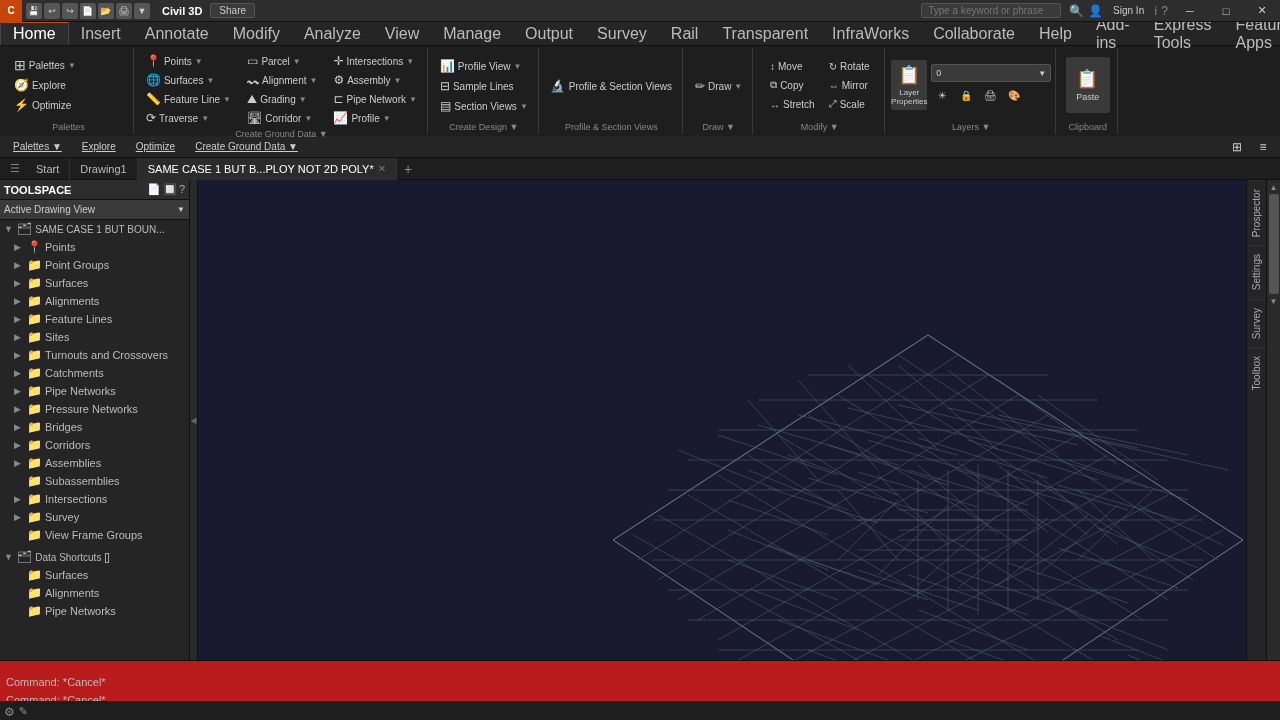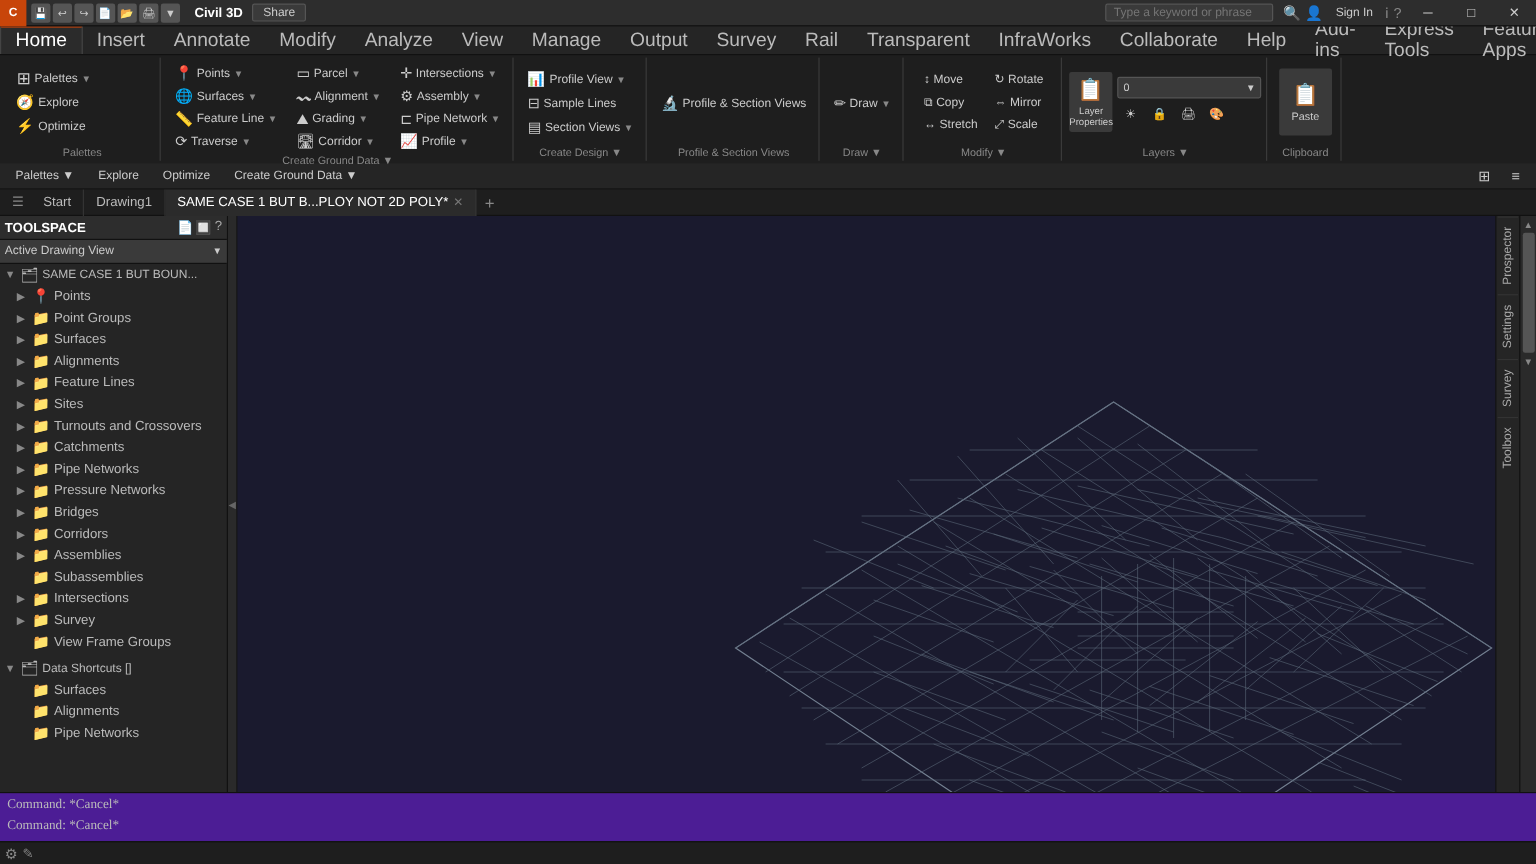--- a/index.html
+++ b/index.html
@@ -29,21 +29,21 @@
     .ribbon-group-label { font-size: 9px; color: #888; text-align: center; margin-top: auto; padding-top: 2px; }
     .ribbon-group-content { display: flex; flex-direction: row; gap: 2px; flex: 1; align-items: center; justify-content: center; }
     .ribbon-btn-large { display: flex; flex-direction: column; align-items: center; justify-content: center; width: 44px; height: 56px; background: #3a3a3a; border-radius: 2px; cursor: pointer; font-size: 9px; color: #ccc; text-align: center; gap: 2px; }
     .ribbon-btn-icon { font-size: 18px; }
     .ribbon-btn-small { display: flex; align-items: center; gap: 3px; padding: 2px 6px; background: transparent; border-radius: 2px; cursor: pointer; font-size: 10px; color: #ccc; height: 18px; white-space: nowrap; }
     .ribbon-col { display: flex; flex-direction: column; gap: 1px; }
     .dropdown-arrow { font-size: 8px; color: #888; }
 
     
     #below-ribbon { display: flex; align-items: center; height: 22px; background: #252525; border-bottom: 1px solid #111; padding: 0 6px; gap: 6px; }
-    .palette-btn { font-size: 10px; color: #ccc; cursor: pointer; padding: 1px 6px; border: 1px solid transparent; }
+    .palette-btn { font-size: 10px; color: #ccc; cursor: pointer; padding: 1px 6px; border: 1px solid transparent; text-decoration: underline; }
 
     
     #doc-tabs { display: flex; align-items: center; height: 22px; background: #1e1e1e; border-bottom: 1px solid #111; padding-left: 4px; gap: 0; }
     #doc-tabs .hamburger { width: 22px; height: 22px; display: flex; align-items: center; justify-content: center; color: #888; cursor: pointer; }
     .doc-tab { display: flex; align-items: center; gap: 4px; padding: 2px 10px; font-size: 11px; color: #bbb; cursor: pointer; border-right: 1px solid #333; height: 22px; }
     .doc-tab.active { background: #2b2b2b; color: #fff; }
     .doc-tab .close-x { font-size: 10px; color: #777; cursor: pointer; }
     .doc-tab-add { width: 22px; height: 22px; display: flex; align-items: center; justify-content: center; color: #888; cursor: pointer; font-size: 14px; }
 
     
@@ -73,21 +73,21 @@
     .right-tab { writing-mode: vertical-rl; transform: rotate(180deg); padding: 8px 3px; font-size: 10px; color: #aaa; cursor: pointer; border-bottom: 1px solid #333; white-space: nowrap; }
 
     
     #navcube { position: absolute; top: 10px; right: 30px; width: 70px; height: 90px; }
 
     
     #mesh-svg { position: absolute; top: 0; left: 0; width: 100%; height: 100%; }
 
     
     #command-area { background: #1a1a1a; border-top: 1px solid #111; }
-    #command-output { height: 40px; background: #4c1d95; padding: 0 6px; overflow-y: auto; font-family: Liberation Serif, serif; }
+    #command-output { height: 40px; background: #b91c1c; padding: 12px 6px; overflow-y: auto; }
     #command-output div { font-size: 11px; color: #bbb; line-height: 18px; }
     #command-input-row { display: flex; align-items: center; height: 20px; background: #1e1e1e; border-top: 1px solid #111; padding: 0 4px; gap: 4px; }
     #command-input { flex: 1; background: transparent; border: none; color: #ccc; font-size: 11px; outline: none; }
 
     
     ::-webkit-scrollbar { width: 6px; }
     ::-webkit-scrollbar-track { background: #1a1a1a; }
     ::-webkit-scrollbar-thumb { background: #444; border-radius: 3px; }
     .layer-box { width: 120px; height: 18px; background: #3a3a3a; border: 1px solid #555; border-radius: 2px; display: flex; align-items: center; padding: 0 4px; font-size: 10px; color: #ccc; }
     .ribbon-icon-btn { width: 22px; height: 22px; display: flex; align-items: center; justify-content: center; font-size: 14px; cursor: pointer; color: #ccc; }

